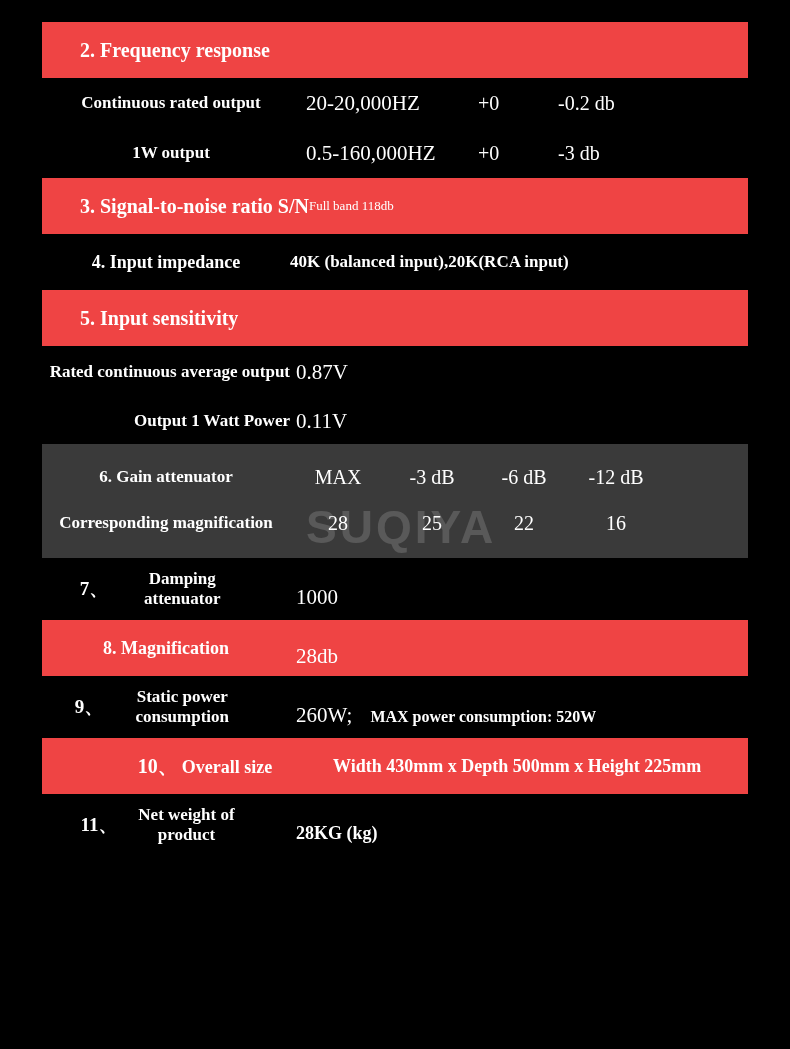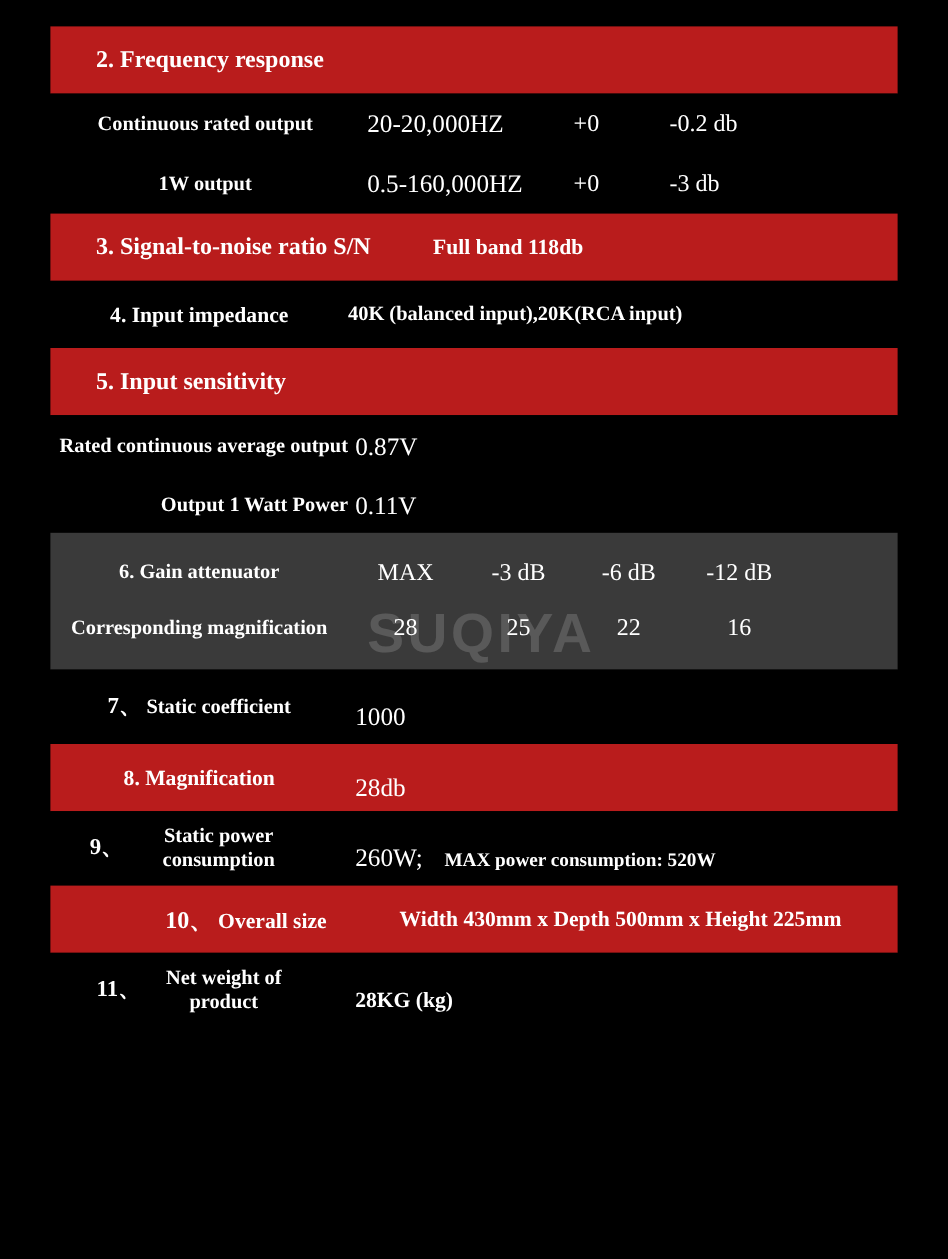--- a/index.html
+++ b/index.html
@@ -20,37 +20,36 @@
     left: 42px;
     top: 22px;
     width: 706px;
   }
   .row {
     display: flex;
     align-items: center;
     box-sizing: border-box;
   }
   .row.banded {
-    background: #b91c1c;
+    background: #ef4444;
   }
   .row.plain {
     background: #000000;
   }
 
   
   .section-head {
     height: 56px;
     padding-left: 38px;
     font-size: 20px;
     font-weight: bold;
   }
   .section-head .sub {
-    font-size: 18px;
-    font-weight: bold;
-    margin-left: 52px;
+    font-size: 13px;
+    font-weight: normal;
   }
 
   
   .freq-row {
     height: 50px;
   }
   .freq-label {
     width: 258px;
     text-align: center;
     font-weight: bold;
@@ -244,21 +243,21 @@
       <div class="gain-cell first">28</div>
       <div class="gain-cell">25</div>
       <div class="gain-cell">22</div>
       <div class="gain-cell">16</div>
     </div>
   </div>
 
   <div class="row plain std-row">
     <div class="two-line-label">
       <span class="num-prefix">7、</span>
-      <span style="max-width:140px;">Static coefficient</span>
+      <span style="max-width:140px;">Damping attenuator</span>
     </div>
     <div class="std-val">1000</div>
   </div>
 
   <div class="row banded mag-row">
     <div class="mag-label">8. Magnification</div>
     <div class="std-val">28db</div>
   </div>
 
   <div class="row plain std-row">

